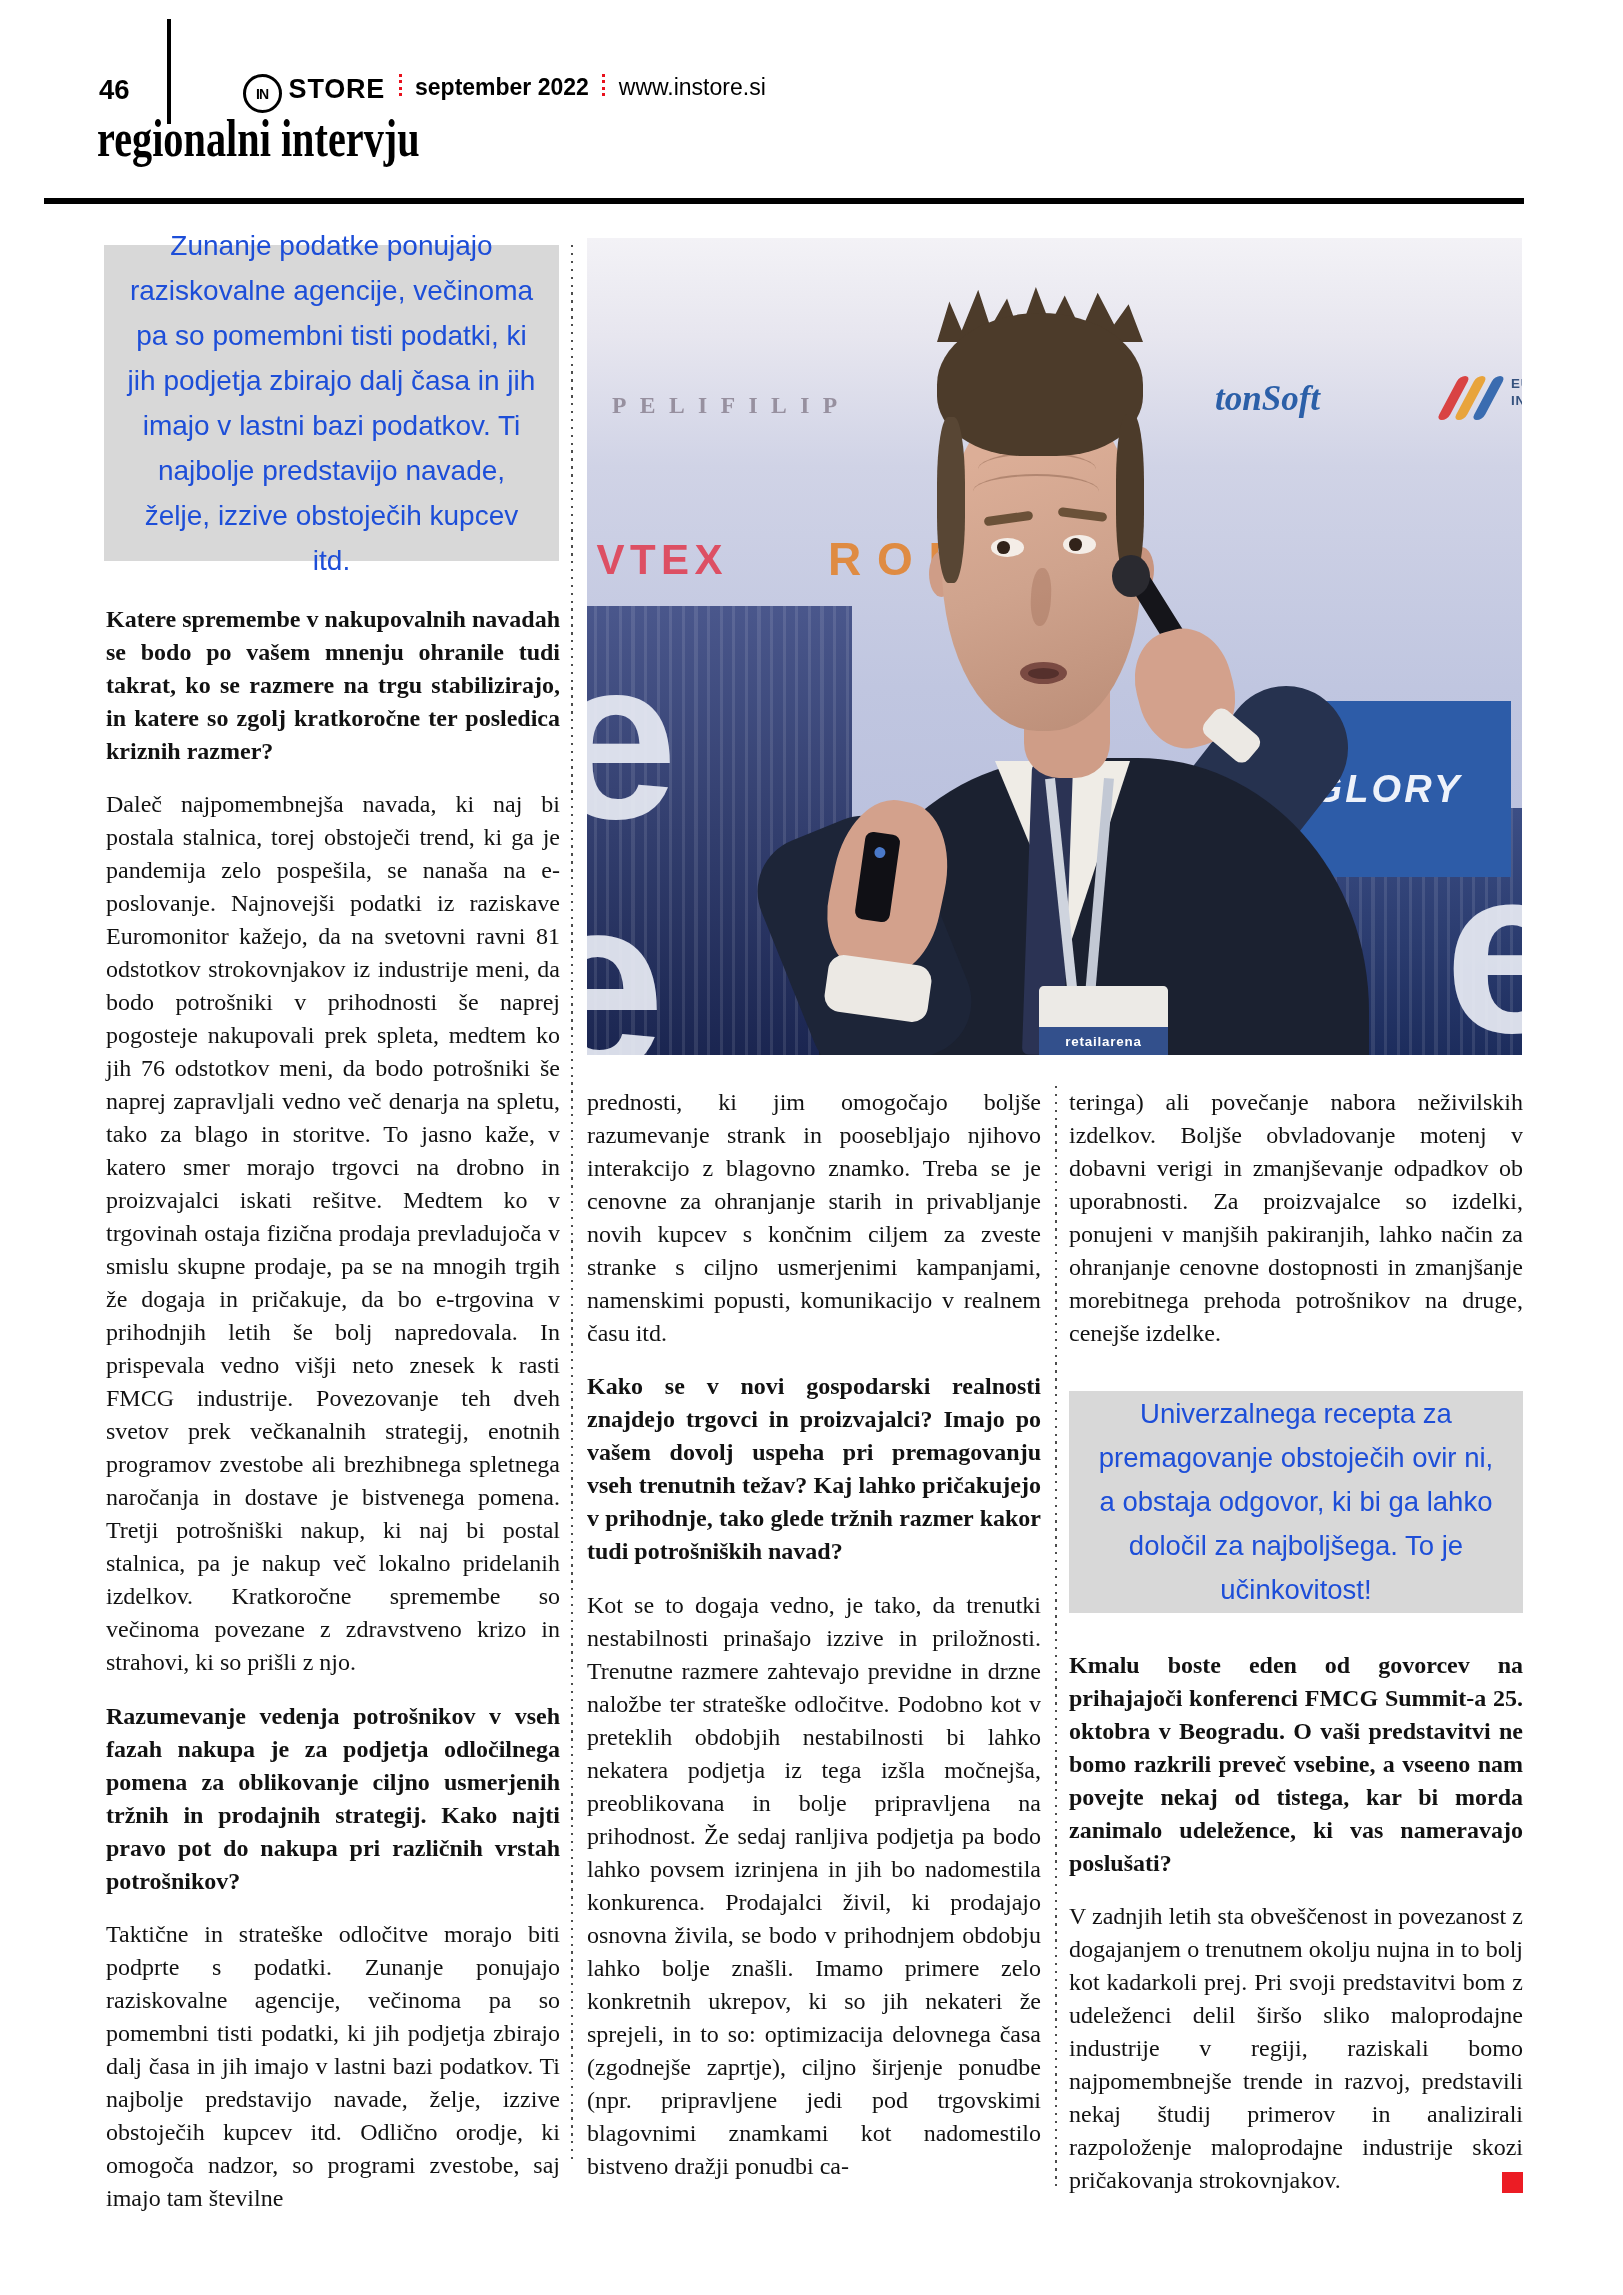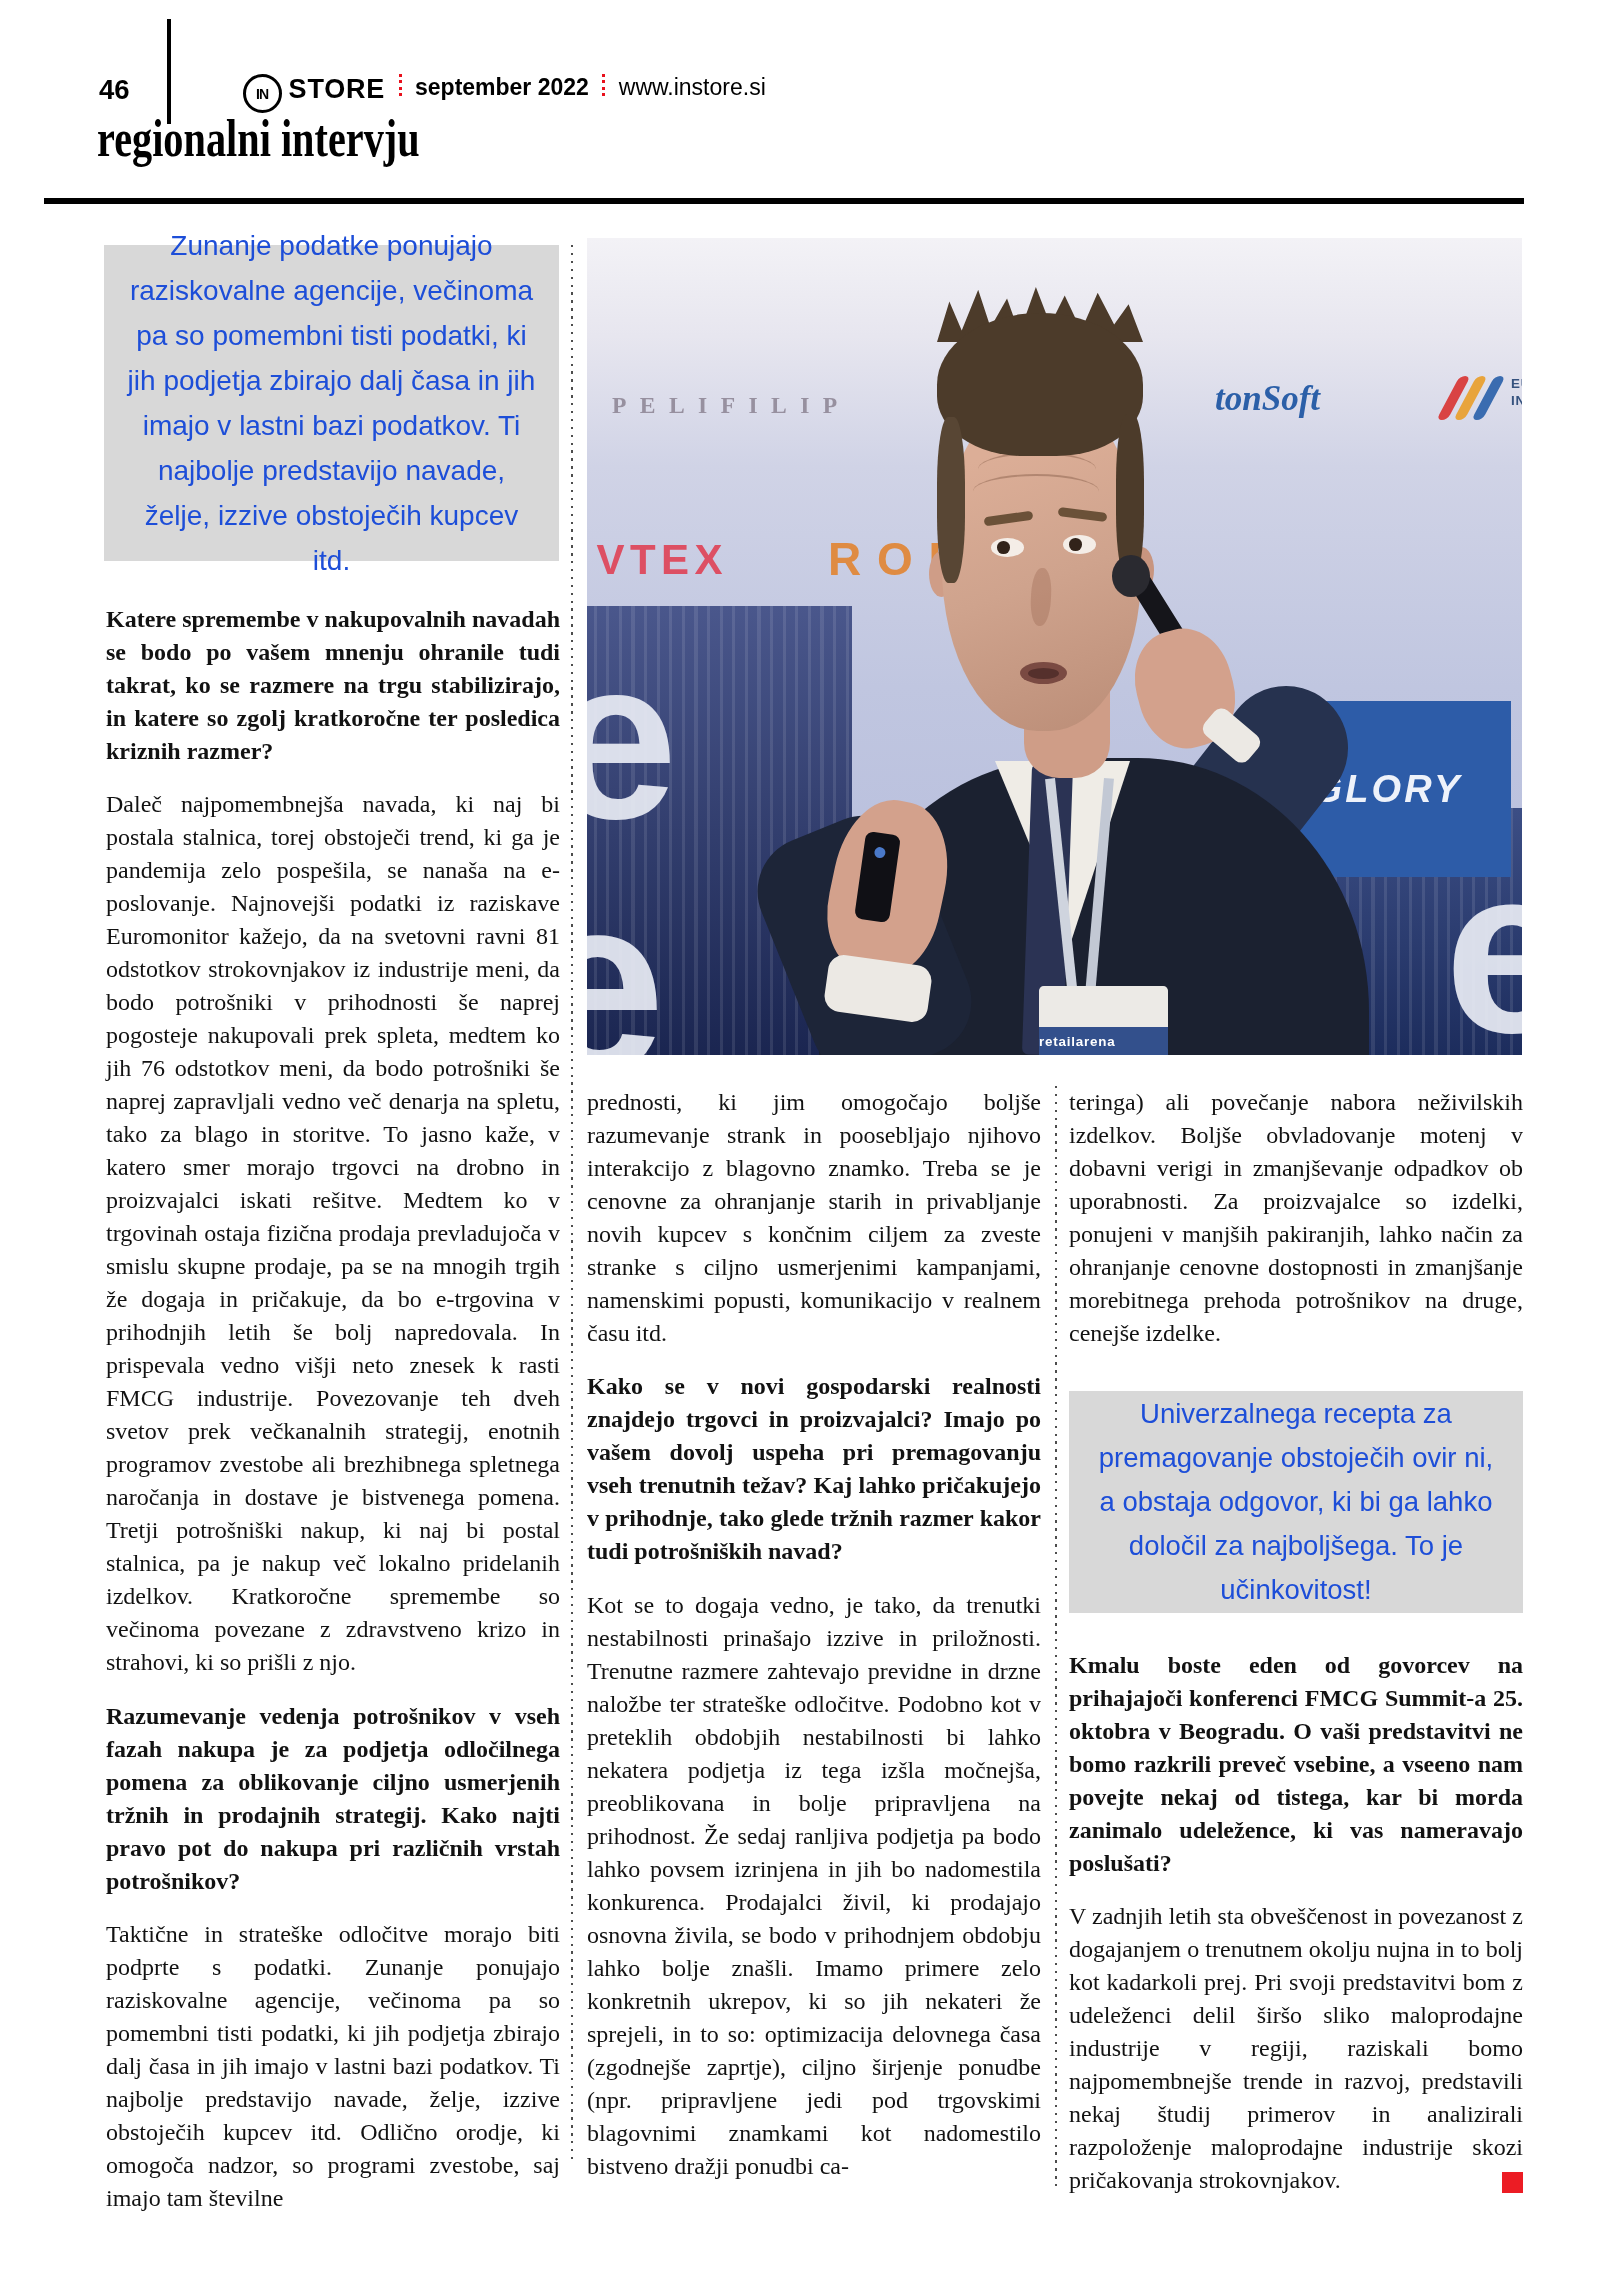--- a/index.html
+++ b/index.html
@@ -92,21 +92,21 @@
          border-radius:45% 42% 0 0 / 95% 85% 0 0;}
   .sleeve-left{left:195px;top:583px;width:165px;height:251px;background:#1d2538;border-radius:55px;
                transform:rotate(-22deg);}
   .shirt{left:408px;top:523px;width:135px;height:182px;background:#efece6;
          clip-path:polygon(0 0,100% 0,56% 100%);}
   .tie{left:440px;top:526px;width:41px;height:291px;background:#2b3354;border-radius:6.3px;transform:rotate(2deg);}
   .lan1{left:470px;top:540px;width:10.2px;height:229px;background:#cfd4de;transform:rotate(-6deg);}
   .lan2{left:507px;top:540px;width:10.2px;height:229px;background:#c2c8d4;transform:rotate(5deg);}
   .badge{left:452px;top:748px;width:129px;height:79px;background:#eceae6;border-radius:4.7px;}
   .badge-band{left:0;right:0;top:41px;height:28px;background:#33508c;display:flex;align-items:center;
-              }
+              justify-content:center;}
   .badge-band span{position:static;font-family:"Liberation Sans",sans-serif;font-weight:bold;font-size:13.4px;
                    color:#fff;letter-spacing:0.8px;}
   .neck{left:437px;top:452px;width:86px;height:88px;background:#cf9d87;border-radius:0 0 35px 35px;}
   .ear-l{left:342px;top:313px;width:25px;height:46px;background:#cf9d87;border-radius:50%;}
   .ear-r{left:542px;top:309px;width:25px;height:46px;background:#c8957f;border-radius:50%;}
   .face{left:355px;top:151px;width:199px;height:342px;
         background:linear-gradient(160deg,#dcae97 20%,#cfa38d 55%,#bb8d77 100%);
         border-radius:50% 50% 46% 48%;}
   .wr{left:391px;top:214px;width:118px;height:33px;border-top:2.4px solid rgba(120,80,60,.40);border-radius:50%;}
   .wr2{top:236px;width:126px;left:386px;}

